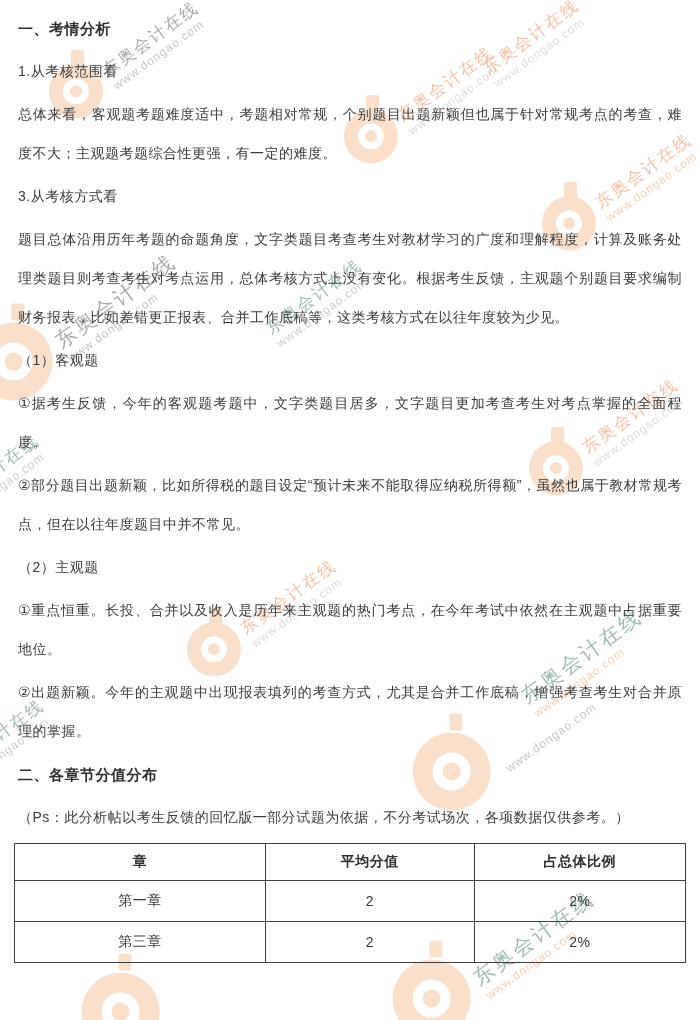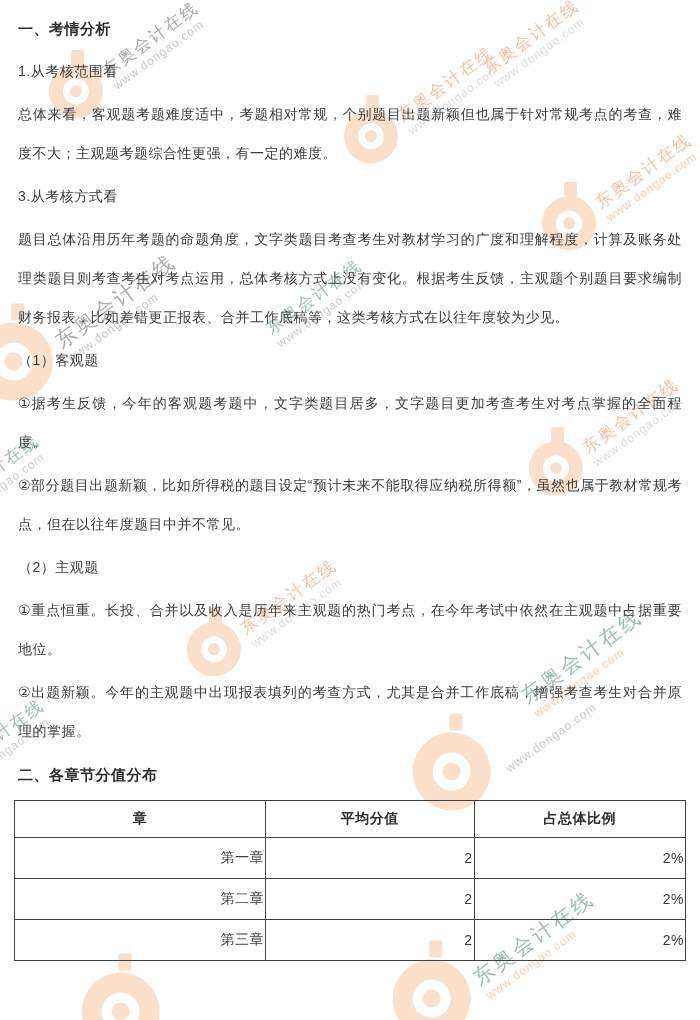--- a/index.html
+++ b/index.html
@@ -45,21 +45,21 @@
     position:relative; z-index:1;
     border-collapse:collapse; width:100%; margin-top:6px;
     table-layout:fixed;
   }
   table.score col.c1 { width:37.4%; } table.score col.c2 { width:31.1%; } table.score col.c3 { width:31.5%; }
   table.score th, table.score td {
     border:1px solid #404040; text-align:center; font-size:14px;
     letter-spacing:0.5px; background:transparent;
   }
   table.score th { height:34px; font-weight:bold; color:#2f2f2f; }
-  table.score td { height:38px; color:#3b3b3b;text-align:right; }
+  table.score td { height:38px; color:#3b3b3b; }
 </style>
 </head>
 <body>
 
 <div class="page">
 
   <div class="wm c-gray" style="left:70px; top:75px;">
     <span class="wm-logo">
         <span class="wm-tail"></span>
       </span>
@@ -178,20 +178,21 @@
     <p>总体来看，客观题考题难度适中，考题相对常规，个别题目出题新颖但也属于针对常规考点的考查，难度不大；主观题考题综合性更强，有一定的难度。</p>
     <p>3.从考核方式看</p>
     <p>题目总体沿用历年考题的命题角度，文字类题目考查考生对教材学习的广度和理解程度，计算及账务处理类题目则考查考生对考点运用，总体考核方式上没有变化。根据考生反馈，主观题个别题目要求编制财务报表，比如差错更正报表、合并工作底稿等，这类考核方式在以往年度较为少见。</p>
     <p>（1）客观题</p>
     <p>①据考生反馈，今年的客观题考题中，文字类题目居多，文字题目更加考查考生对考点掌握的全面程度。</p>
     <p>②部分题目出题新颖，比如所得税的题目设定“预计未来不能取得应纳税所得额”，虽然也属于教材常规考点，但在以往年度题目中并不常见。</p>
     <p>（2）主观题</p>
     <p>①重点恒重。长投、合并以及收入是历年来主观题的热门考点，在今年考试中依然在主观题中占据重要地位。</p>
     <p>②出题新颖。今年的主观题中出现报表填列的考查方式，尤其是合并工作底稿，增强考查考生对合并原理的掌握。</p>
     <p class="h">二、各章节分值分布</p>
+    <p>（Ps：此分析帖以考生反馈的回忆版一部分试题为依据，不分考试场次，各项数据仅供参考。）</p>
 
     <table class="score">
       <colgroup>
           <col class="c1">
           <col class="c2">
           <col class="c3">
         </colgroup>
       <thead>
         <tr>
           <th>章</th>
@@ -199,25 +200,20 @@
           <th>占总体比例</th>
         </tr>
       </thead>
       <tbody>
         <tr>
           <td>第一章</td>
           <td>2</td>
           <td>2%</td>
         </tr>
         <tr>
-          <td>第二章</td>
-          <td>2</td>
-          <td>2%</td>
-        </tr>
-        <tr>
           <td>第三章</td>
           <td>2</td>
           <td>2%</td>
         </tr>
       </tbody>
     </table>
 
   </div>
 </div>
 

